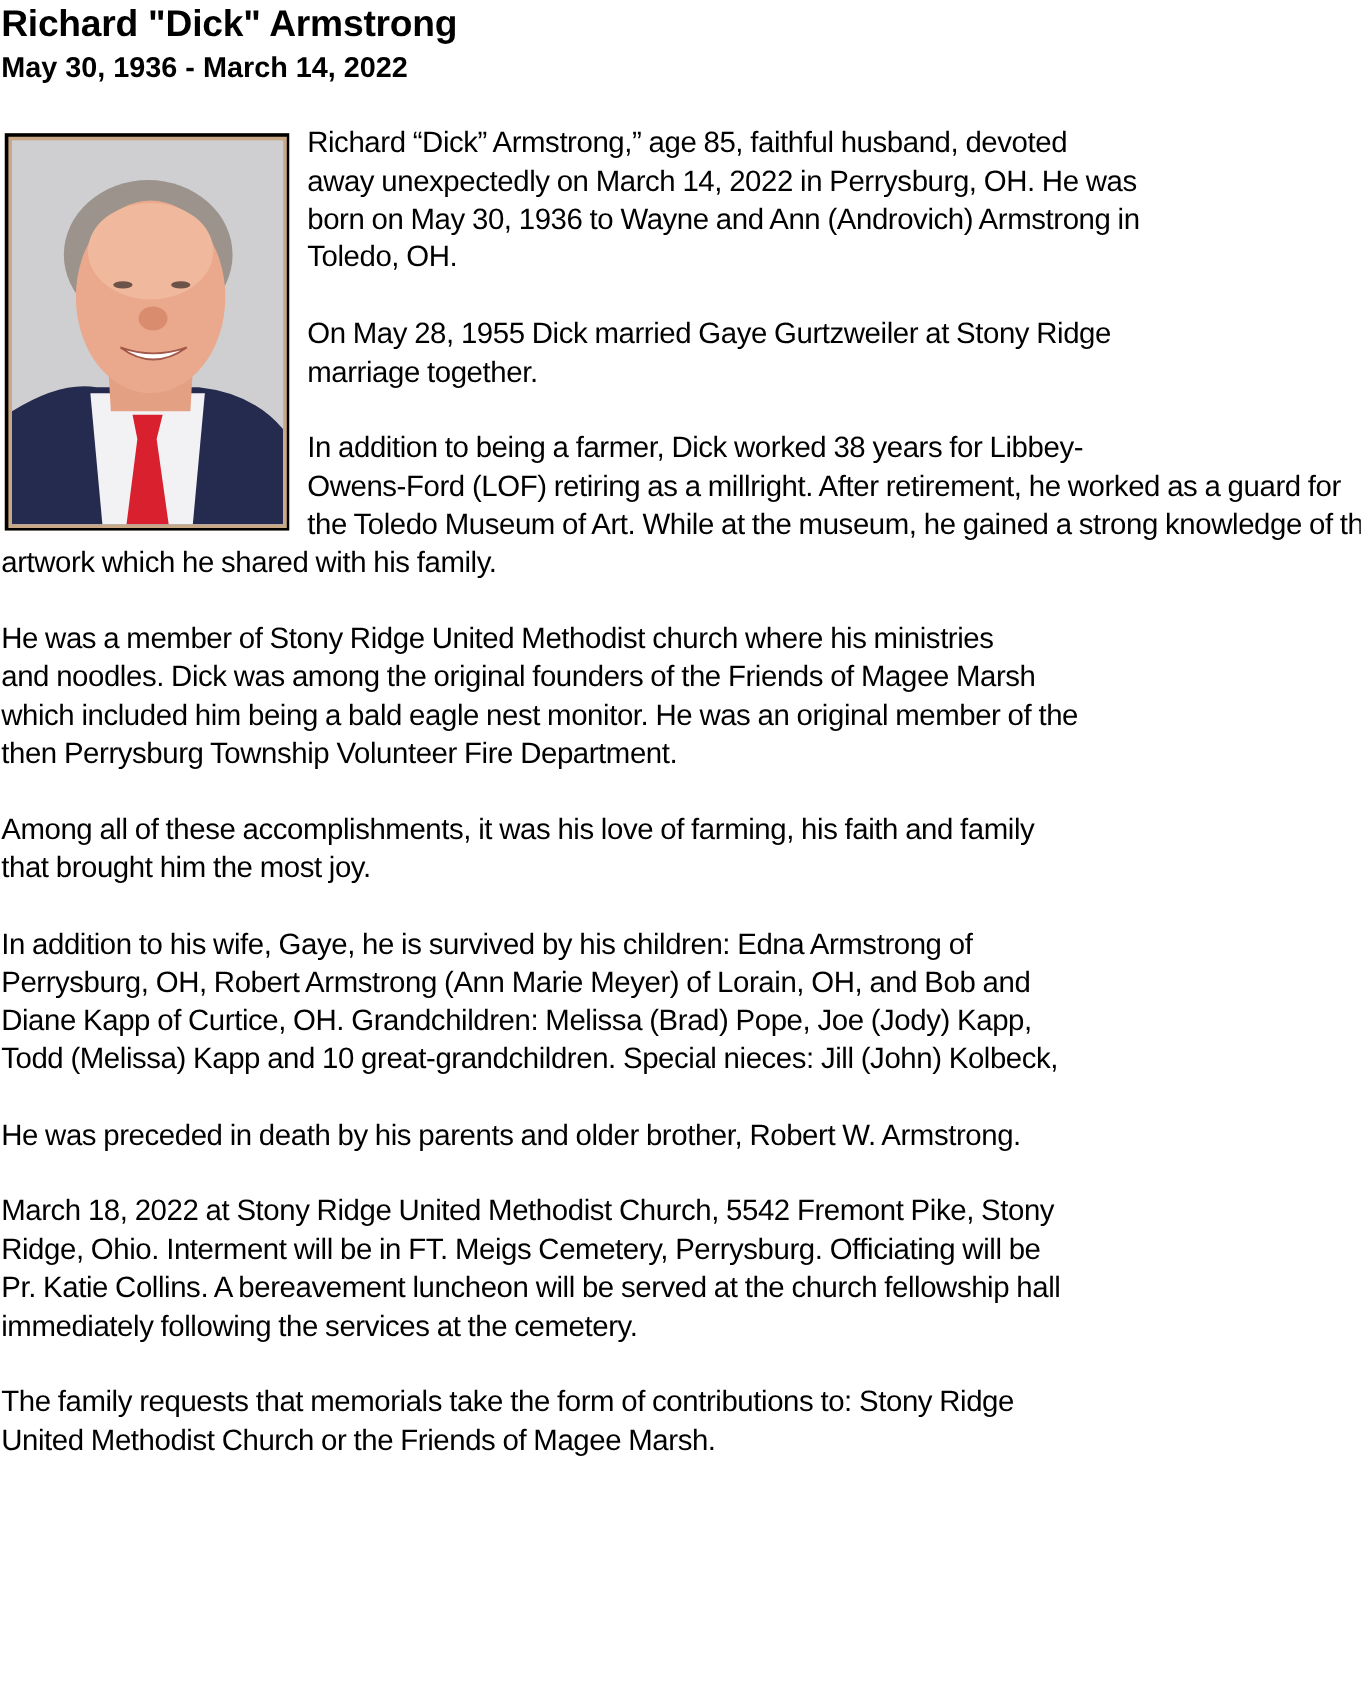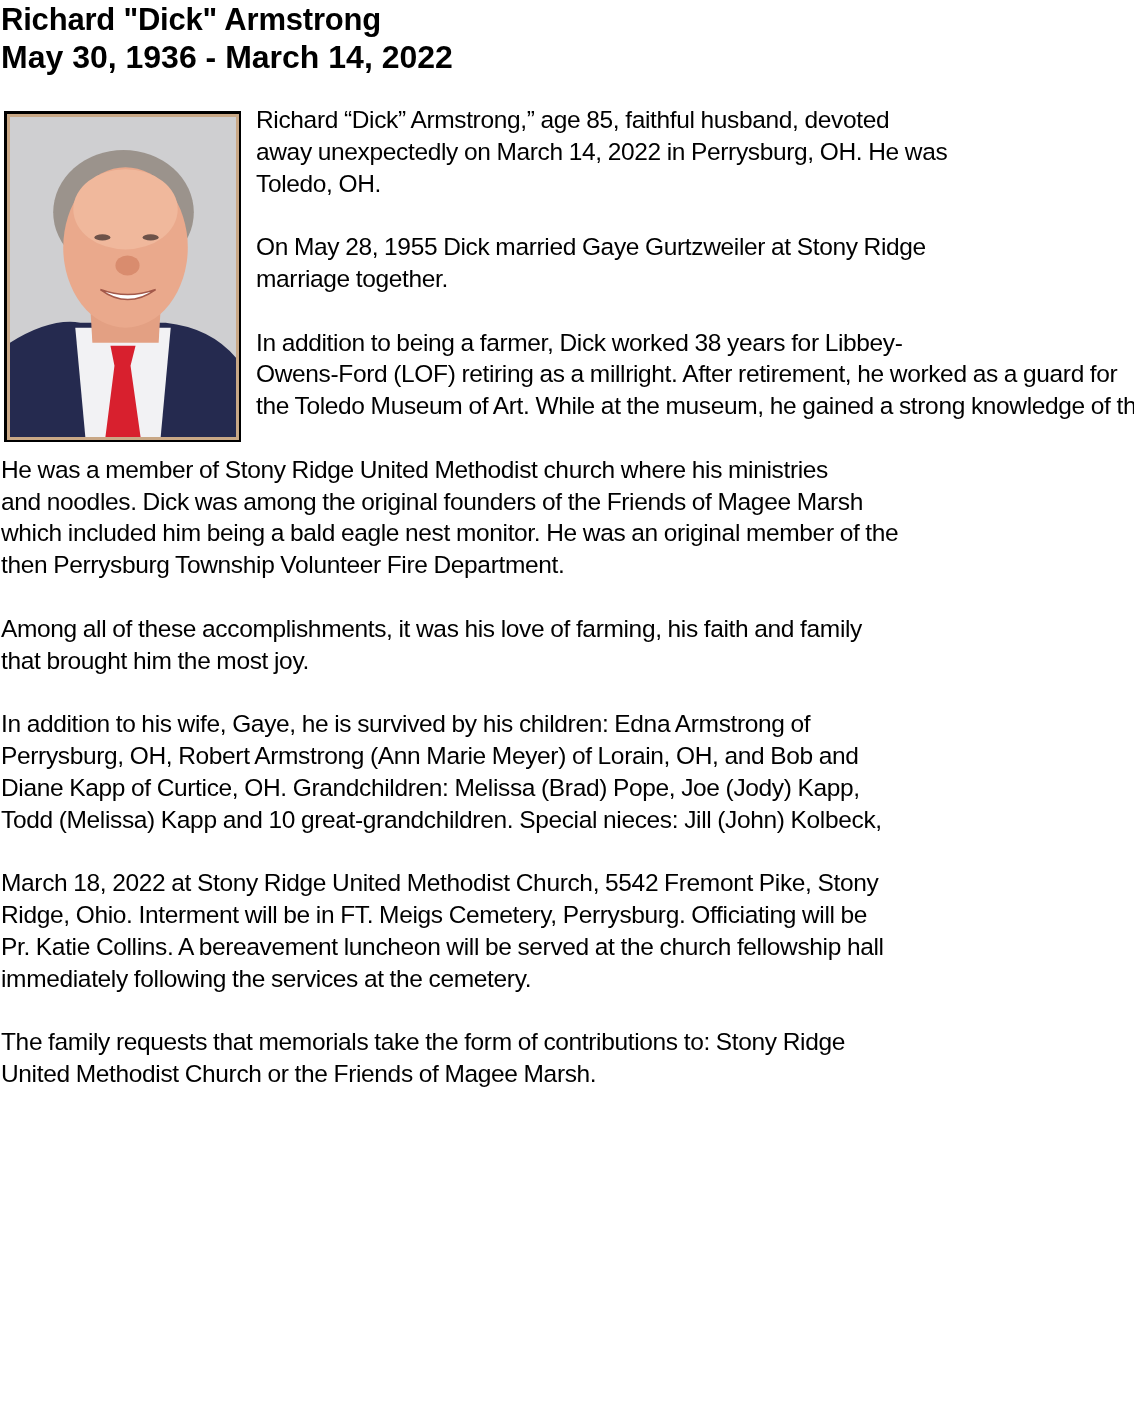--- a/index.html
+++ b/index.html
@@ -7,21 +7,21 @@
     width: 1134px; height: 1407px; position: relative; overflow: hidden;
     font-family: "Liberation Sans", sans-serif; color: #000;
   }
   .title {
     position: absolute; left: 1px; top: 2px;
     font-size: 31px; font-weight: bold; line-height: 36px; white-space: nowrap;
     letter-spacing: -0.2px;
   }
   .dates {
     position: absolute; left: 1px; top: 42px;
-    font-size: 32px; font-weight: bold; line-height: 30px; white-space: nowrap;
+    font-size: 24px; font-weight: bold; line-height: 30px; white-space: nowrap;
   }
   .photo {
     position: absolute; left: 4px; top: 111px; width: 237px; height: 331px;
     box-sizing: border-box; border: 3px solid #000; border-right-width: 2px; border-bottom-width: 2px;
     background: #c9a886; padding: 3px;
   }
   .photo-inner {
     position: relative; width: 100%; height: 100%; overflow: hidden;
     background: #cfcfd1;
   }
@@ -70,32 +70,34 @@
     </svg>
   </div>
 </div>
 
 <div class="body-text">
   <div class="float-spacer"></div>
 
   <p class="para">
     <span class="line">Richard “Dick” Armstrong,” age 85, faithful husband, devoted</span>
     <span class="line">away unexpectedly on March 14, 2022 in Perrysburg, OH. He was</span>
+    <span class="line">born on May 30, 1936 to Wayne and Ann (Androvich) Armstrong in</span>
     <span class="line">Toledo, OH.</span>
   </p>
 
   <p class="para">
     <span class="line">On May 28, 1955 Dick married Gaye Gurtzweiler at Stony Ridge</span>
     <span class="line">marriage together.</span>
   </p>
 
   <p class="para">
     <span class="line">In addition to being a farmer, Dick worked 38 years for Libbey-</span>
     <span class="line">Owens-Ford (LOF) retiring as a millright. After retirement, he worked as a guard for</span>
     <span class="line">the Toledo Museum of Art. While at the museum, he gained a strong knowledge of the</span>
+    <span class="line">artwork which he shared with his family.</span>
   </p>
 
   <p class="para">
     <span class="line">He was a member of Stony Ridge United Methodist church where his ministries</span>
     <span class="line">and noodles. Dick was among the original founders of the Friends of Magee Marsh</span>
     <span class="line">which included him being a bald eagle nest monitor. He was an original member of the</span>
     <span class="line">then Perrysburg Township Volunteer Fire Department.</span>
   </p>
 
   <p class="para">
@@ -103,20 +105,23 @@
     <span class="line">that brought him the most joy.</span>
   </p>
 
   <p class="para">
     <span class="line">In addition to his wife, Gaye, he is survived by his children: Edna Armstrong of</span>
     <span class="line">Perrysburg, OH, Robert Armstrong (Ann Marie Meyer) of Lorain, OH, and Bob and</span>
     <span class="line">Diane Kapp of Curtice, OH. Grandchildren: Melissa (Brad) Pope, Joe (Jody) Kapp,</span>
     <span class="line">Todd (Melissa) Kapp and 10 great-grandchildren. Special nieces: Jill (John) Kolbeck,</span>
   </p>
 
+  <p class="para">
+    <span class="line">He was preceded in death by his parents and older brother, Robert W. Armstrong.</span>
+  </p>
 
   <p class="para">
     <span class="line">March 18, 2022 at Stony Ridge United Methodist Church, 5542 Fremont Pike, Stony</span>
     <span class="line">Ridge, Ohio. Interment will be in FT. Meigs Cemetery, Perrysburg. Officiating will be</span>
     <span class="line">Pr. Katie Collins. A bereavement luncheon will be served at the church fellowship hall</span>
     <span class="line">immediately following the services at the cemetery.</span>
   </p>
 
   <p class="para">
     <span class="line">The family requests that memorials take the form of contributions to: Stony Ridge</span>

